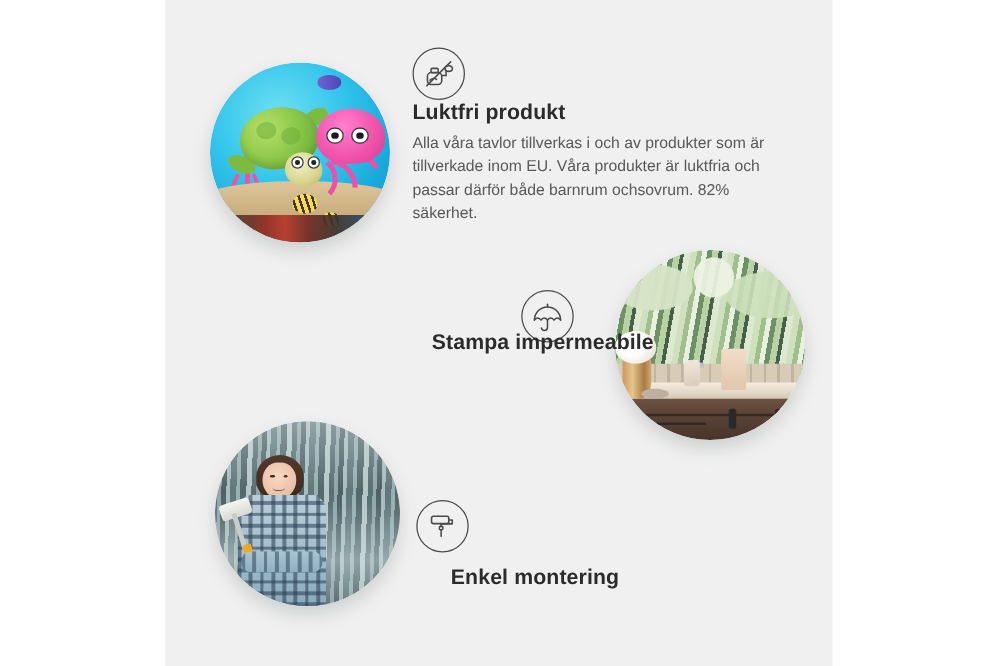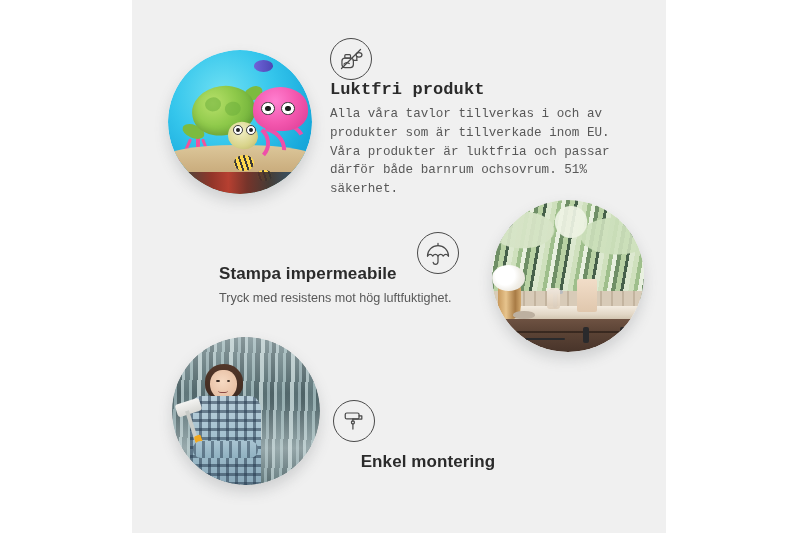--- a/index.html
+++ b/index.html
@@ -282,22 +282,22 @@
     margin: 0 0 5px 0;
     line-height: 1.2;
   }
   .body-text {
     color: #585858;
     font-size: 12.6px;
     line-height: 1.48;
     margin: 0;
   }
 
-  #block-odor    { left: 198px; top: 80px; width: 305px; text-align: left; font-family: Liberation Mono, monospace; }
-  #block-water   { left: 87px;  top: 264px; width: 315px; text-align: left; }
+  #block-odor    { left: 198px; top: 80px; width: 305px; text-align: left; }
+  #block-water   { left: 76px;  top: 264px; width: 315px; text-align: right; }
   #block-mount   { left: 170px; top: 452px; width: 252px; text-align: center; }
 
   #icon-odor  { left: 198px; top: 38px; }
   #icon-water { left: 285px; top: 232px; }
   #icon-mount { left: 201px; top: 400px; }
 </style>
 </head>
 <body>
 
 <div class="page">
@@ -350,21 +350,21 @@
           <path d="M27.1 22.5v-4.2"></path>
           <ellipse cx="29.4" cy="16.6" rx="3.1" ry="2.4"></ellipse>
           <path d="M13.6 26.4c1.3-1.6 3.8-1.9 5.6-.7"></path>
           <path d="M11 31 31 11"></path>
         </g>
       </svg>
     </div>
 
     <div class="block" id="block-odor">
       <h2 class="heading">Luktfri produkt</h2>
-      <p class="body-text">Alla våra tavlor tillverkas i och av produkter som är tillverkade inom EU. Våra produkter är luktfria och passar därför både barnrum ochsovrum. 51% säkerhet.</p>
+      <p class="body-text">Alla våra tavlor tillverkas i och av produkter som är tillverkade inom EU. Våra produkter är luktfria och passar därför både barnrum ochsovrum. 82% säkerhet.</p>
     </div>
 
     <div class="photo-circle" id="circle-bath">
       <div class="photo-inner">
         <div class="bath-wall"></div>
         <div class="bath-backsplash"></div>
         <div class="bath-counter"></div>
         <div class="bath-vanity">
           <div class="seam s1"></div>
           <div class="bath-handle h1"></div>
@@ -386,21 +386,20 @@
           <path d="M10 24.2c0-6.1 4.9-11 11-11s11 4.9 11 11"></path>
           <path d="M10 24.2c1.6-2.4 4-2.4 5.5 0 1.5-2.4 3.9-2.4 5.5 0 1.6-2.4 4-2.4 5.5 0 1.5-2.4 3.9-2.4 5.5 0"></path>
           <path d="M21 24.2v6.1c0 1.5-1.2 2.6-2.6 2.6-1.3 0-2.3-.9-2.5-2.1"></path>
           <path d="M21 13.2v-2.2"></path>
         </g>
       </svg>
     </div>
 
     <div class="block" id="block-water">
       <h2 class="heading">Stampa impermeabile</h2>
-      <p class="body-text">Tryck med resistens mot hög luftfuktighet.</p>
     </div>
 
     <div class="photo-circle" id="circle-painter">
       <div class="photo-inner">
         <div class="forest-bg"></div>
         <div class="forest-haze"></div>
         <div class="p-hair"></div>
         <div class="p-face"></div>
         <div class="p-eye l"></div>
         <div class="p-eye r"></div>

